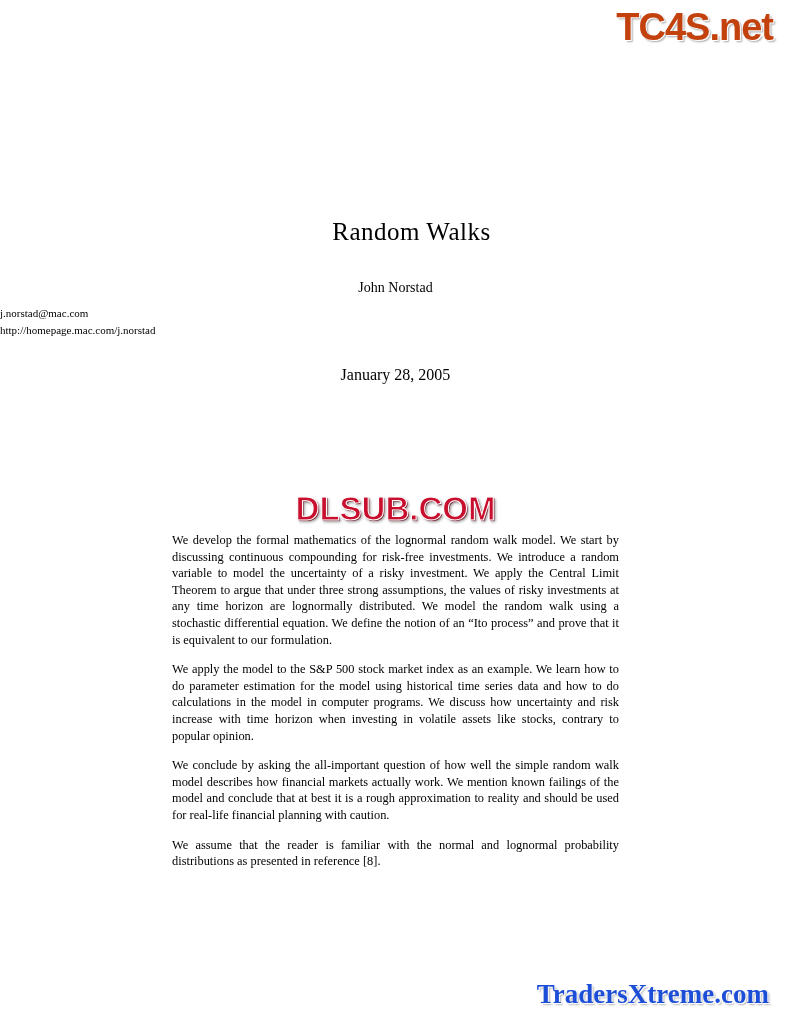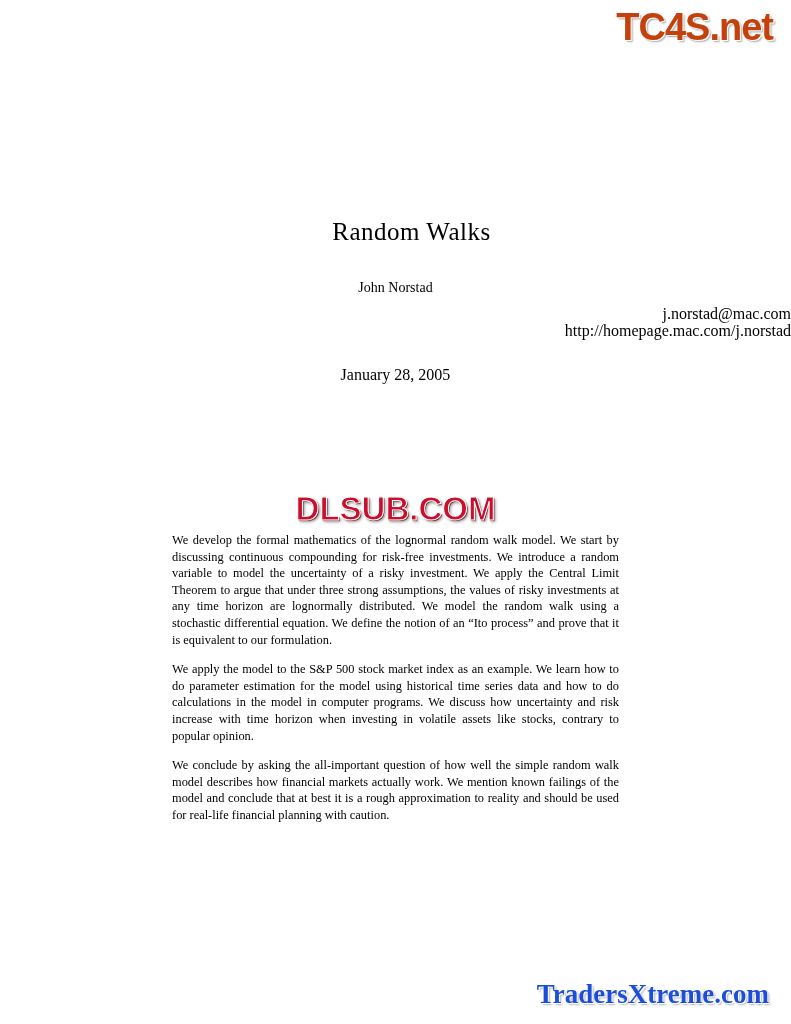--- a/index.html
+++ b/index.html
@@ -94,22 +94,22 @@
     left: 0;
     right: 0;
     text-align: center;
     font-size: 14px;
   }
   .doc-contact {
     position: absolute;
     top: 305px;
     left: 0;
     right: 0;
-    text-align: right;
-    font-size: 16px;
+    text-align: left;
+    font-size: 11px;
     line-height: 17px;
   }
   .doc-dates {
     position: absolute;
     top: 365px;
     left: 0;
     right: 0;
     text-align: center;
     font-size: 16px;
     line-height: 19px;
@@ -151,17 +151,18 @@
   <div class="doc-dates">
     <div>January 28, 2005</div>
   </div>
 
   <div class="wm-mid">DLSUB.COM</div>
 
   <div class="abstract">
     <p>We develop the formal mathematics of the lognormal random walk model. We start by discussing continuous compounding for risk-free investments. We introduce a random variable to model the uncertainty of a risky investment. We apply the Central Limit Theorem to argue that under three strong assumptions, the values of risky investments at any time horizon are lognormally distributed. We model the random walk using a stochastic differential equation. We define the notion of an “Ito process” and prove that it is equivalent to our formulation.</p>
     <p>We apply the model to the S&amp;P 500 stock market index as an example. We learn how to do parameter estimation for the model using historical time series data and how to do calculations in the model in computer programs. We discuss how uncertainty and risk increase with time horizon when investing in volatile assets like stocks, contrary to popular opinion.</p>
     <p>We conclude by asking the all-important question of how well the simple random walk model describes how financial markets actually work. We mention known failings of the model and conclude that at best it is a rough approximation to reality and should be used for real-life financial planning with caution.</p>
+    <p>We assume that the reader is familiar with the normal and lognormal probability distributions as presented in reference [8].</p>
   </div>
 
   <div class="wm-bottom">TradersXtreme.com</div>
 
 </div>
 
 </body></html>

